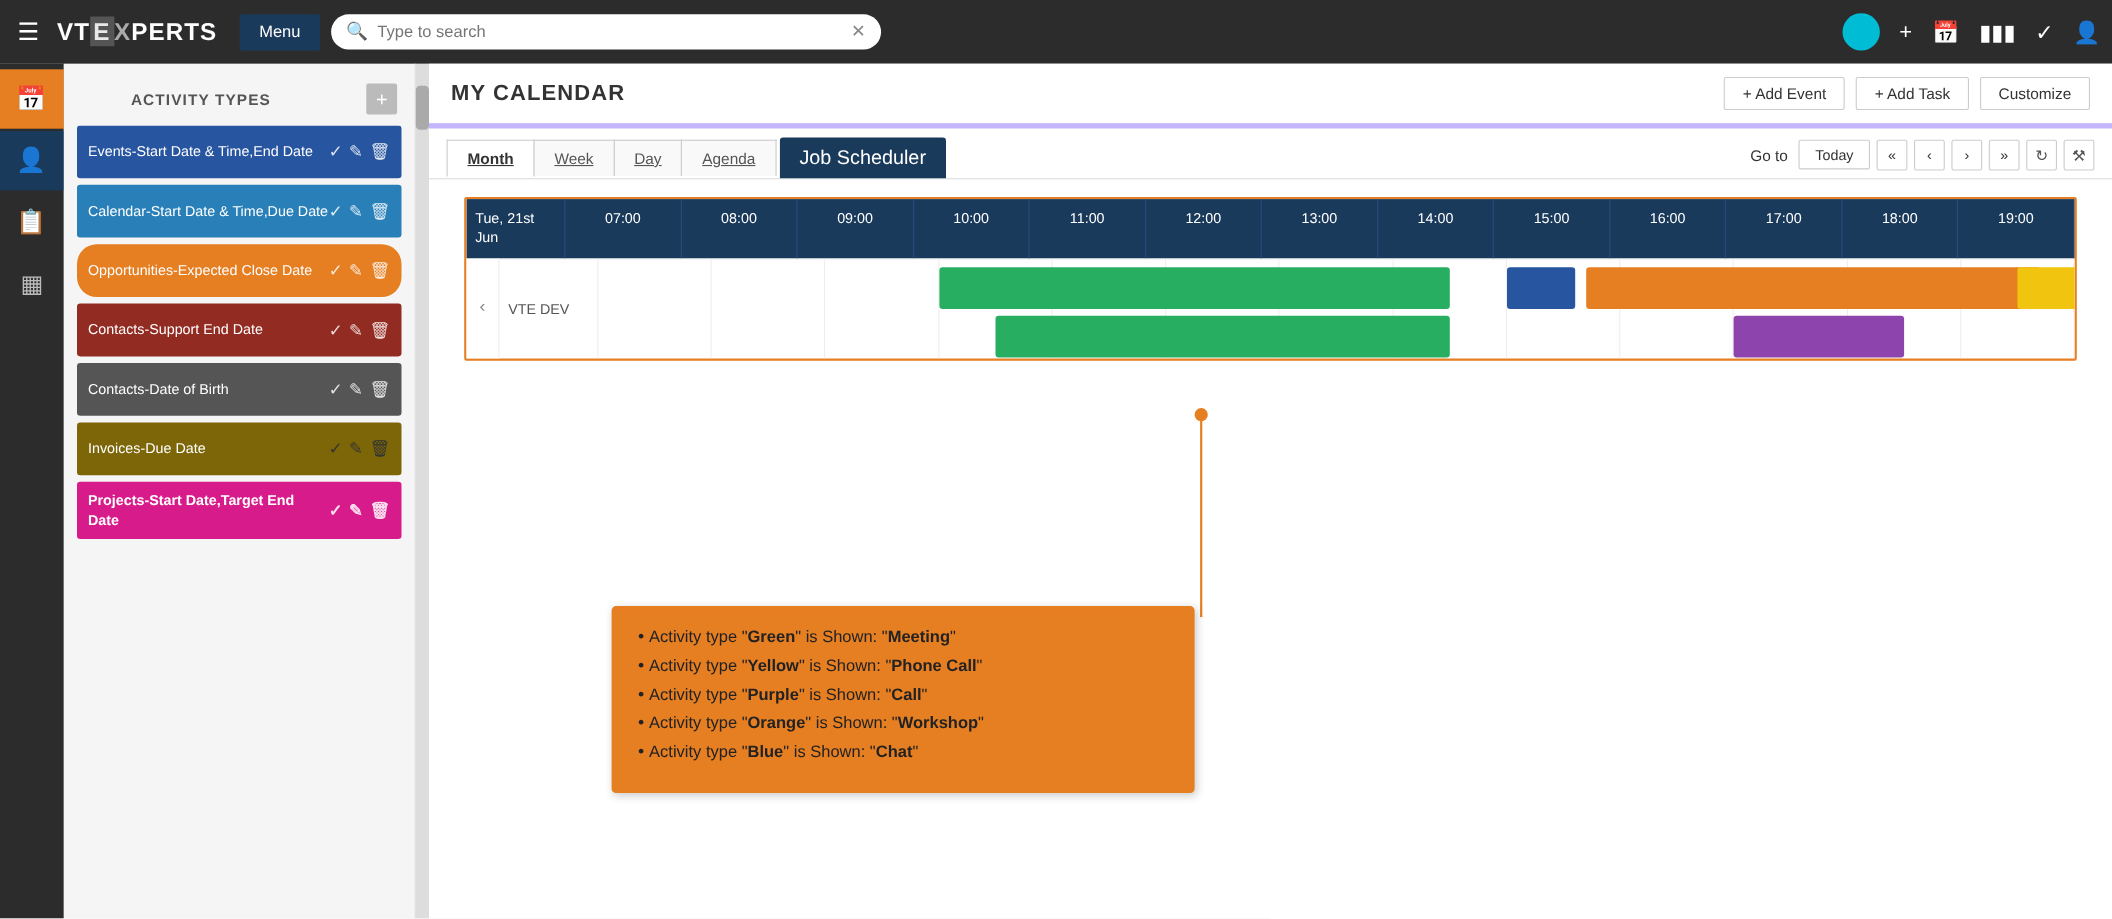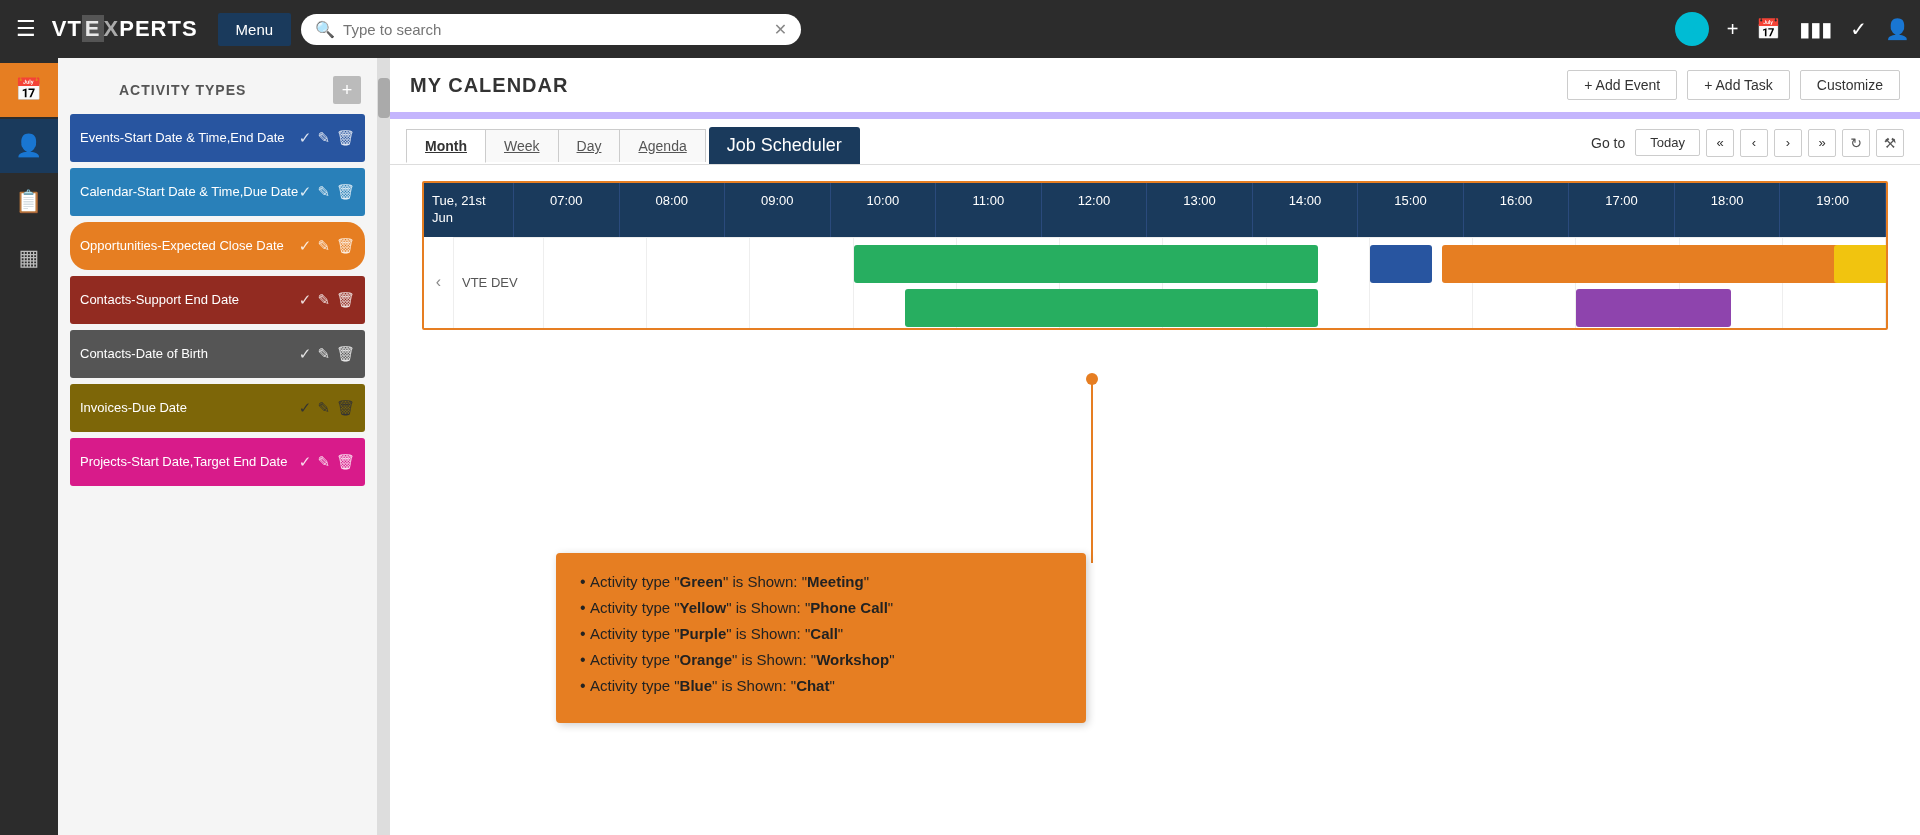--- a/index.html
+++ b/index.html
@@ -177,21 +177,21 @@
       flex-direction: column;
       background: white;
     }
 
     
     .cal-header {
       display: flex;
       align-items: center;
       justify-content: space-between;
       padding: 12px 20px;
-      border-bottom: 7px solid #c4b5fd;
+      border-bottom: 5px solid #c4b5fd;
       background: white;
     }
     .cal-header-left { display: flex; align-items: center; gap: 10px; }
     .cal-title {
       font-size: 20px;
       font-weight: bold;
       color: #333;
       letter-spacing: 1px;
     }
     .cal-actions { display: flex; gap: 10px; }
@@ -461,21 +461,21 @@
         </div>
       </div>
       <div class="activity-item" style="background:#7d6608;">
         <span class="item-text">Invoices-Due Date</span>
         <div class="item-actions">
           <span style="color:#333;">✓</span>
           <span style="color:#333;">✎</span>
           <span style="color:#333;">🗑</span>
         </div>
       </div>
-      <div class="activity-item" style="background:#d81b8a;">
+      <div class="activity-item" style="background:#d81b8a;font-weight:bold;">
         <span class="item-text">Projects-Start Date,Target End Date</span>
         <div class="item-actions">
           <span>✓</span>
           <span>✎</span>
           <span>🗑</span>
         </div>
       </div>
     </div>
   </div>
 

